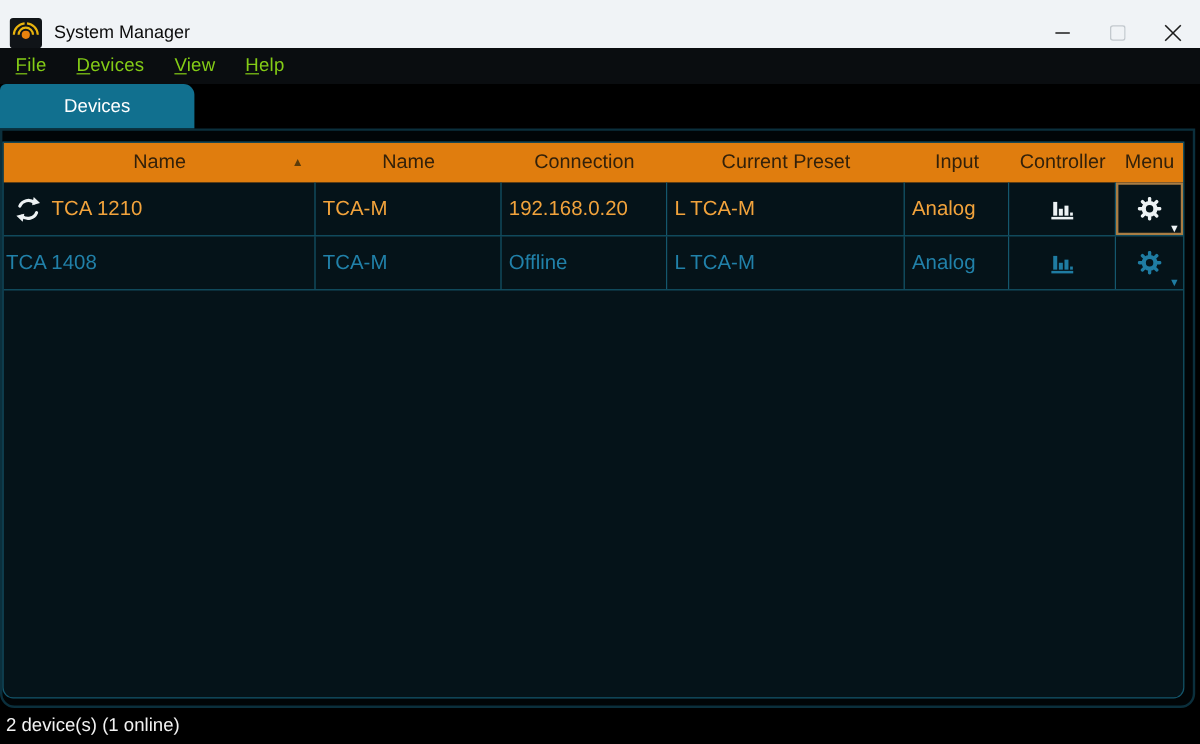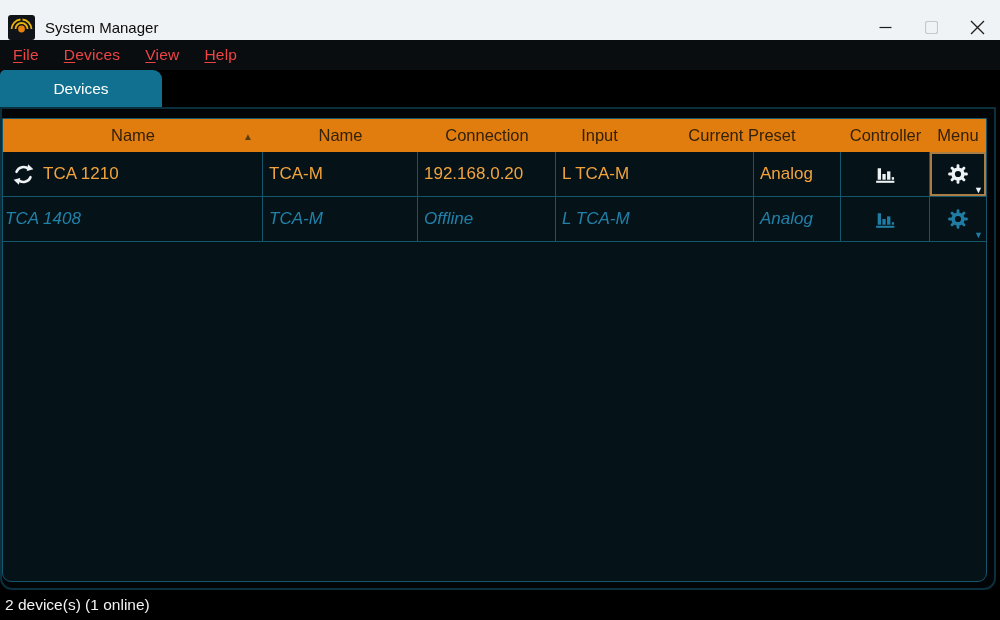--- a/index.html
+++ b/index.html
@@ -26,21 +26,21 @@
   }
 
   
   .menubar {
     position: absolute; left: 0; top: 40px; width: 1000px; height: 30px;
     background: var(--menubar-bg, #0a0d10);
     display: flex; align-items: center;
     padding-left: 2px;
   }
   .menu-item {
-    color: #ef4444; font-size: 15.5px; padding: 4px 11px; margin-right: 3px;
+    color: #84cc16; font-size: 15.5px; padding: 4px 11px; margin-right: 3px;
     cursor: default; letter-spacing: 0.2px;
   }
   .menu-item u { text-underline-offset: 2px; }
 
   
   .tabbar {
     position: absolute; left: 0; top: 70px; width: 1000px; height: 37px;
     background: #000; display: flex;
   }
   .tab {
@@ -94,21 +94,21 @@
   .col-name       { width: 260px; }
   .col-type       { width: 155px; }
   .col-connection { width: 138px; }
   .col-preset     { width: 198px; }
   .col-input      { width: 87px;  }
   .col-controller { width: 89px;  }
   .col-menu       { width: 56px; flex: 1; }
   .th.col-menu, .td.menu-cell { border-right: none; }
 
   .row-online  { color: var(--online-text, #f2a33c); }
-  .row-offline { color: var(--offline-text, #2181a9); font-style: italic; }
+  .row-offline { color: var(--offline-text, #2181a9); }
   .row-online  .dev-icon  { color: #edf2f4; }
   .row-offline .dev-icon  { color: #1f7ca2; }
 
   .name-icon { width: 23px; height: 23px; margin: 0 8px 0 3px; flex: 0 0 auto; }
   .row-offline .name-pad { padding-left: 2px; }
 
   .dd-arrow {
     position: absolute; right: 3px; bottom: 1px; font-size: 9px; line-height: 1;
   }
 
@@ -165,22 +165,22 @@
 <div class="page">
   <div class="panel">
 
     <div class="thead">
       <div class="th col-name">
         <span>Name</span>
         <span class="sort-arrow">▲</span>
       </div>
       <div class="th col-type">Name</div>
       <div class="th col-connection">Connection</div>
+      <div class="th col-preset">Current Preset</div>
       <div class="th col-input">Input</div>
-      <div class="th col-preset">Current Preset</div>
       <div class="th col-controller">Controller</div>
       <div class="th col-menu">Menu</div>
     </div>
 
     <div class="trow row-online">
       <div class="td col-name">
         <svg class="name-icon dev-icon" viewBox="0 0 24 24">
           <g fill="none" stroke="currentColor" stroke-width="2.7" stroke-linecap="round">
             <path d="M4.7 9.2 A 8 8 0 0 1 17.4 6.2"></path>
             <path d="M19.3 14.8 A 8 8 0 0 1 6.6 17.8"></path>

